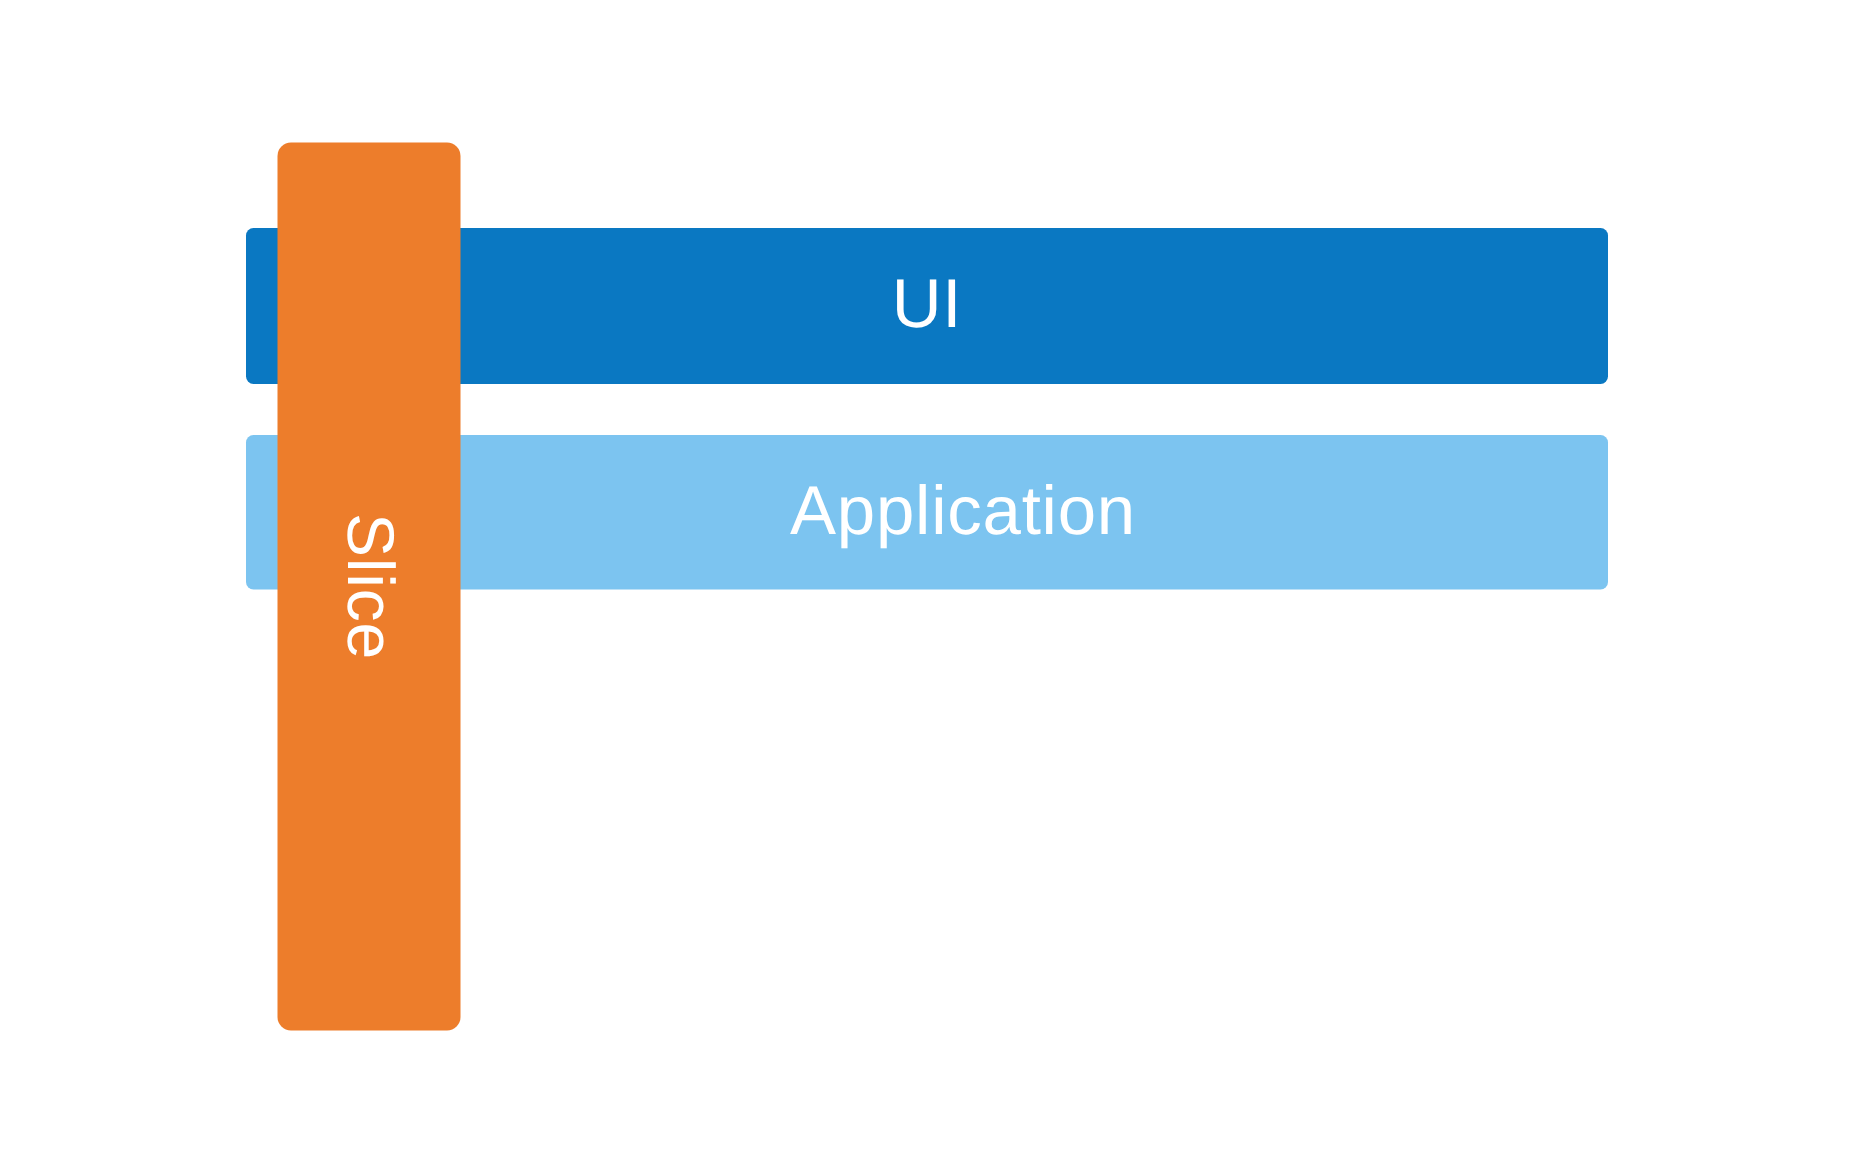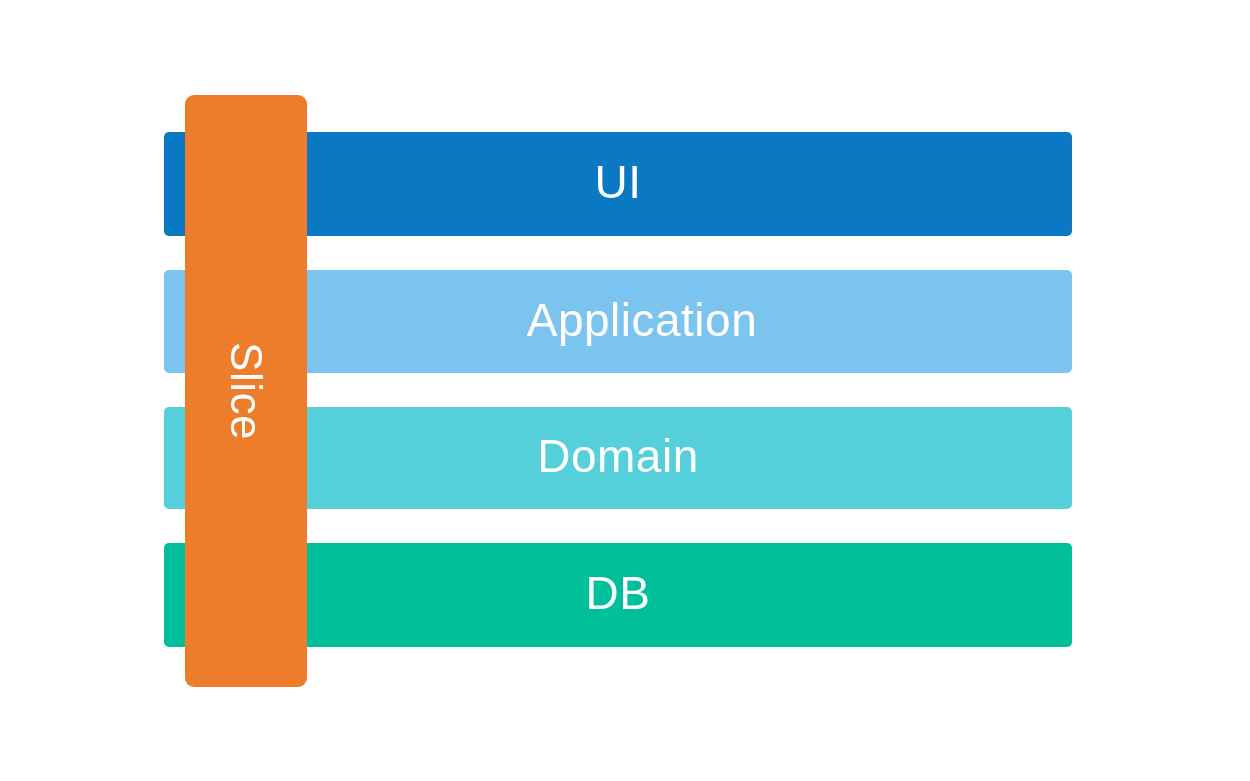--- a/index.html
+++ b/index.html
@@ -20,20 +20,21 @@
 
   
   .layer {
     position: absolute;
     left: 164px;
     width: 908px;
     border-radius: 5px;
     display: flex;
     align-items: center;
     justify-content: center;
+    margin-top: 20px;
   }
   .layer-label {
     color: #ffffff;
     font-size: 46px;
     font-weight: 400;
     letter-spacing: 0.5px;
     line-height: 1;
     padding-bottom: 4px;
   }
 
@@ -71,25 +72,19 @@
 <div class="canvas">
 
   <div class="layer" id="layer-ui" style="background-color: rgb(10, 120, 194);">
     <span class="layer-label">UI</span>
   </div>
 
   <div class="layer" id="layer-application" style="background-color: rgb(124, 196, 240); padding-left: 48px;">
     <span class="layer-label">Application</span>
   </div>
 
-  <div class="layer" id="layer-domain" style="background-color: rgb(85, 207, 217);">
-    <span class="layer-label">Domain</span>
-  </div>
 
-  <div class="layer" id="layer-db" style="background-color: rgb(0, 191, 155);">
-    <span class="layer-label">DB</span>
-  </div>
 
   <div class="slice-bar" style="background-color: rgb(237, 125, 43);">
     <span class="slice-label">Slice</span>
   </div>
 
 </div>
 
 </body></html>

